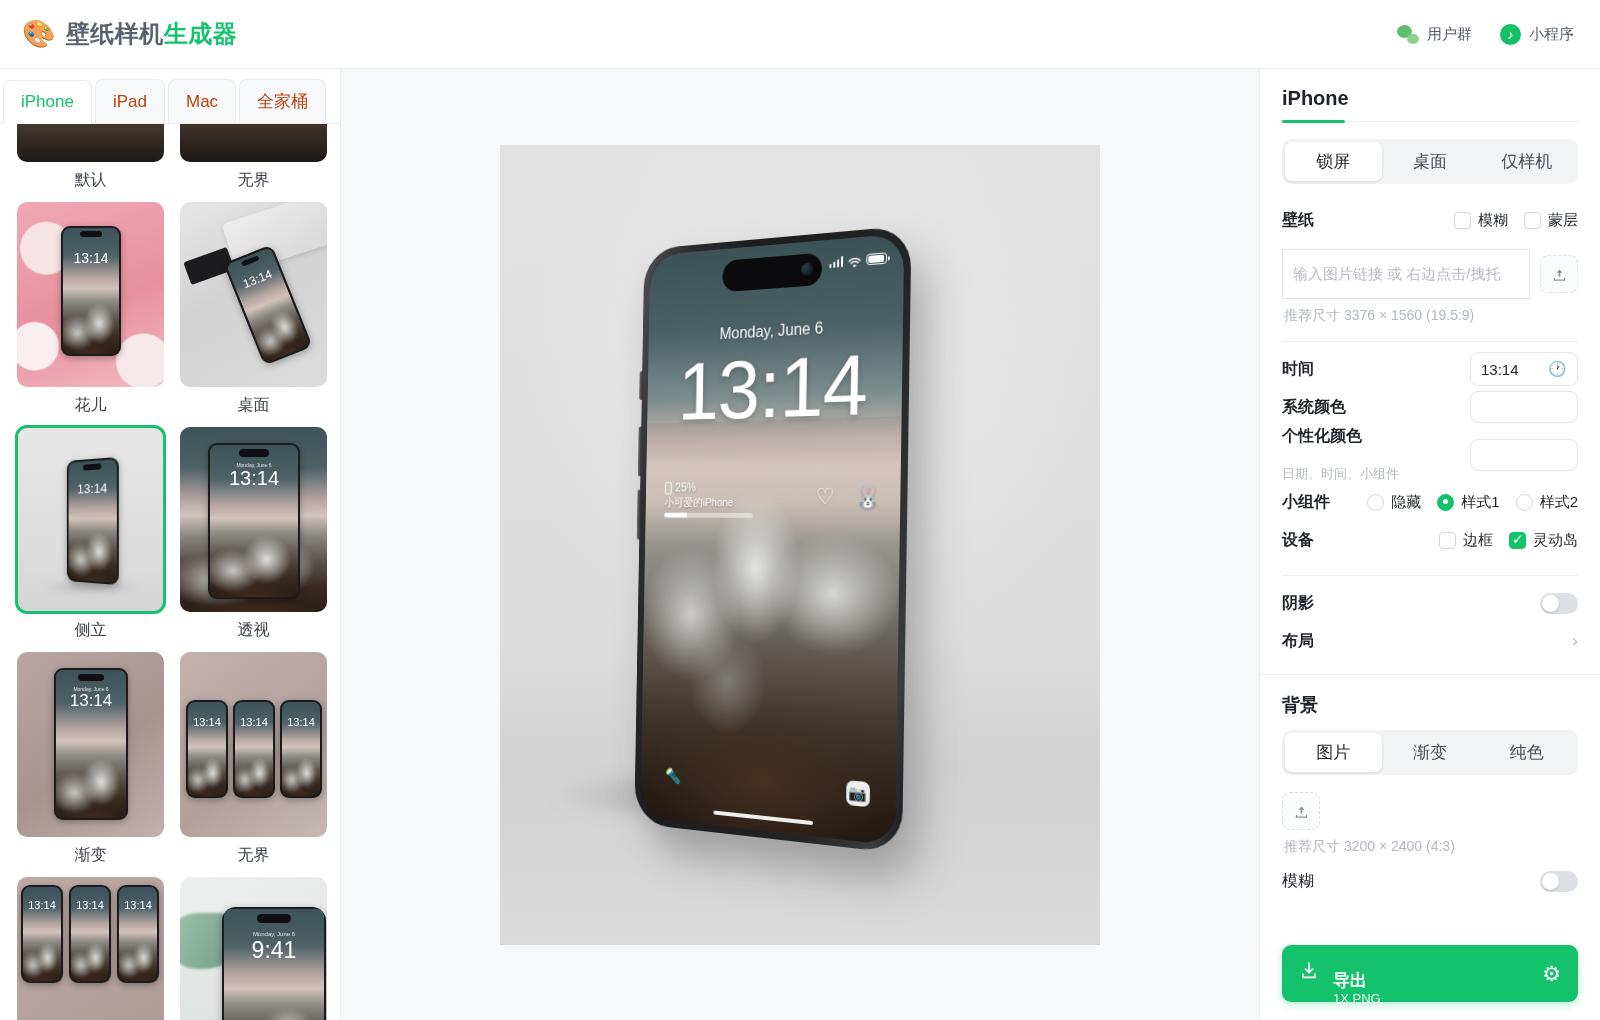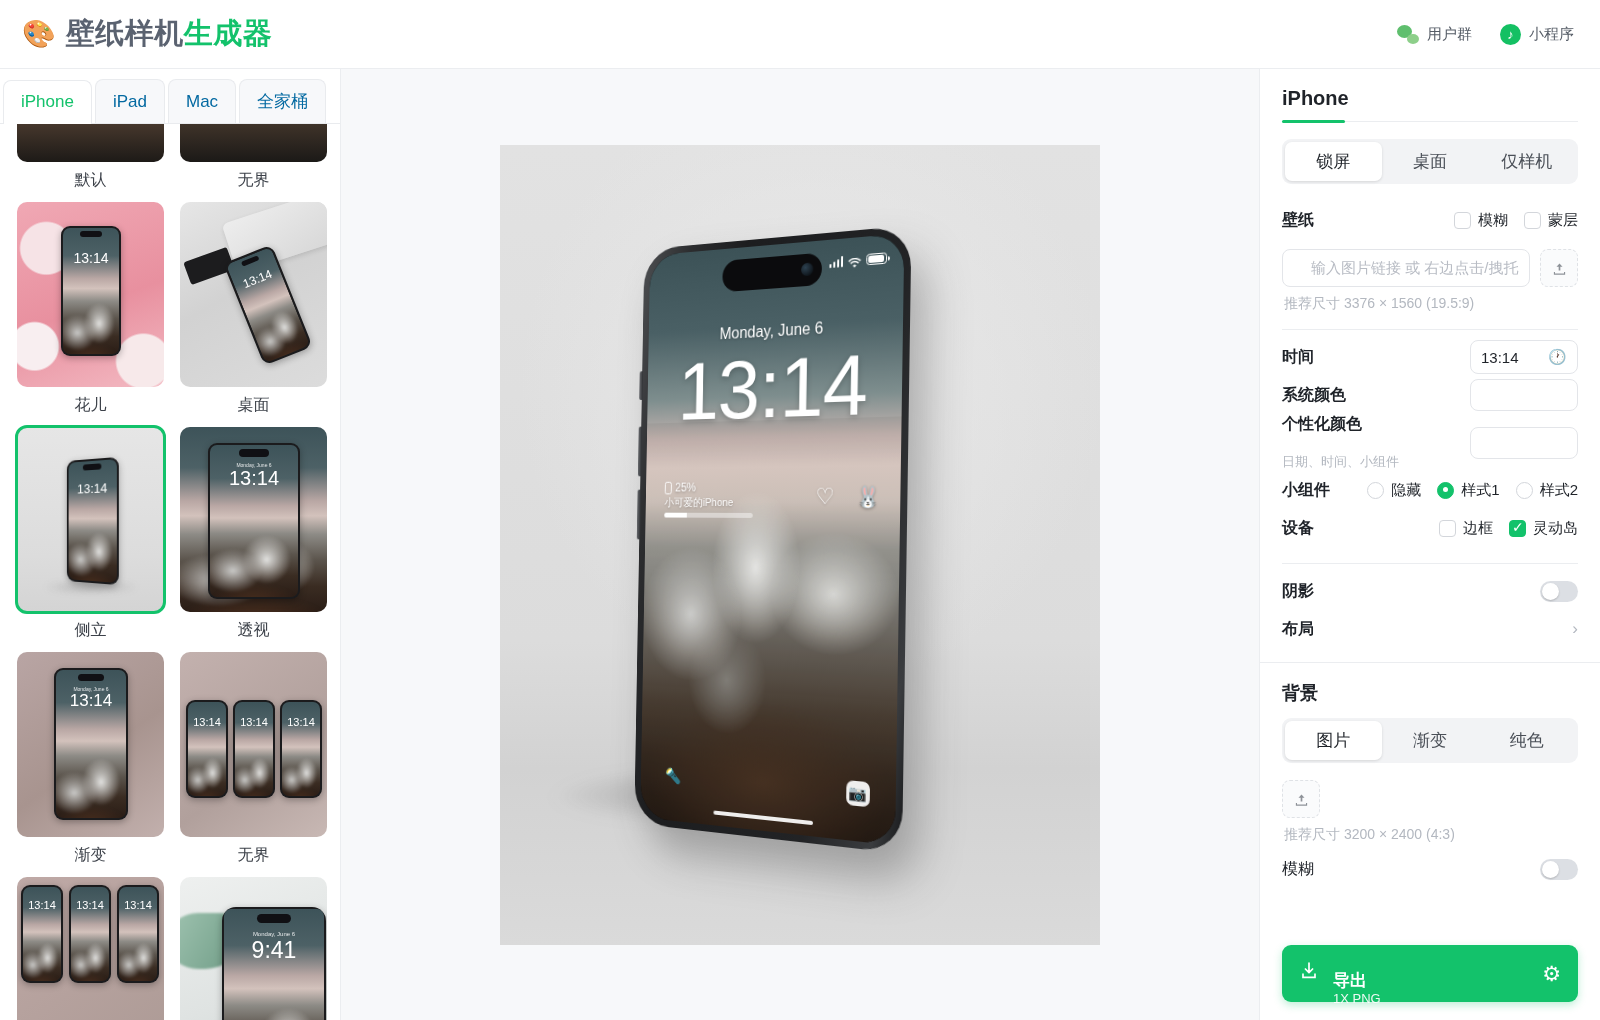--- a/index.html
+++ b/index.html
@@ -12,21 +12,21 @@
 
   
   .header {
     height: 69px; min-height: 69px; background: #fff;
     border-bottom: 1px solid #ebedf0;
     display: flex; align-items: center; justify-content: space-between;
     padding: 0 26px 0 22px;
   }
   .brand { display: flex; align-items: center; gap: 10px; }
   .brand-logo { font-size: 27px; line-height: 1; }
-  .brand-title { font-size: 29px; font-weight: bold; color: #5a6270; letter-spacing: .5px; }
+  .brand-title { font-size: 24px; font-weight: bold; color: #5a6270; letter-spacing: .5px; }
   .brand-title .accent { color: #13c26b; }
   .header-links { display: flex; align-items: center; gap: 28px; }
   .hlink { display: flex; align-items: center; gap: 8px; font-size: 15px; color: #555c66; cursor: pointer; }
   .wechat-ic { width: 22px; height: 19px; position: relative; display:inline-block; }
   .wechat-ic .b1 { position:absolute; width:15px; height:13px; border-radius:50%; background:#5fbf6e; left:0; top:0; }
   .wechat-ic .b2 { position:absolute; width:12px; height:10px; border-radius:50%; background:#8dcf8a; right:0; bottom:0; }
   .mp-ic { width: 21px; height: 21px; border-radius: 50%; background: #14c063; display:flex; align-items:center; justify-content:center; color:#fff; font-size: 13px; }
 
   
   .body { flex: 1; display: flex; min-height: 0; }
@@ -35,21 +35,21 @@
   .left {
     width: 341px; min-width: 341px; background: #fff;
     border-right: 1px solid #ebedf0; display: flex; flex-direction: column; min-height: 0;
   }
   .tabs {
     display: flex; align-items: flex-end; height: 55px; padding-left: 3px;
     border-bottom: 1px solid #e9ebee; background: #fff;
   }
   .tab {
     height: 44px; padding: 0 17px; display: flex; align-items: center; justify-content: center;
-    font-size: 17px; color: #0369a1; background: #f7f8fa;
+    font-size: 17px; color: #c2410c; background: #f7f8fa;
     border: 1px solid #e9ebee; border-bottom: none;
     border-radius: 8px 8px 0 0; margin-right: 3px; cursor: pointer; position: relative;
   }
   .tab.active { background: #fff; color: #13c26b; z-index: 2; margin-bottom: -1px; padding-bottom: 1px; }
 
   .thumbs {
     flex: 1; overflow: hidden; padding: 0 17px; position: relative;
     display: grid; grid-template-columns: 147px 147px; gap: 0 16px; align-content: start;
   }
   .thumb-cell { width: 147px; }
@@ -191,22 +191,22 @@
   .chk { display:flex; align-items:center; gap:7px; font-size:15px; color:#1f2329; cursor:pointer; }
   .box { width:17px; height:17px; border:1.5px solid #d3d6db; border-radius:4px; background:#fff; }
   .chk.on .box { background:#13c26b; border-color:#13c26b; position:relative; }
   .chk.on .box::after { content:"✓"; position:absolute; left:2px; top:-2px; color:#fff; font-size:14px; font-weight:bold; }
   .radio { display:flex; align-items:center; gap:7px; font-size:15px; color:#1f2329; cursor:pointer; }
   .rdot { width:17px; height:17px; border:1.5px solid #d3d6db; border-radius:50%; background:#fff; }
   .radio.on .rdot { border-color:#13c26b; background:#13c26b; position:relative; }
   .radio.on .rdot::after { content:""; position:absolute; left:4.5px; top:4.5px; width:5px; height:5px; border-radius:50%; background:#fff; }
   .inp-row { display:flex; align-items:center; gap:10px; margin-top: 10px; }
   .inp {
-    flex:1; height:38px; border:1px solid #e3e5e9; border-radius:8px; background:#fff;
-    display:flex; align-items:center; padding:0 28px; font-size:15px; color:#1f2329; overflow:hidden; white-space:nowrap;
+    flex:1; height:50px; border:1px solid #e3e5e9; border-radius:0; background:#fff;
+    display:flex; align-items:center; padding:0 10px; font-size:15px; color:#1f2329; overflow:hidden; white-space:nowrap;
   }
   .inp.ph { color:#b8bcc4; }
   .up-btn {
     width:38px; height:38px; border:1.5px dashed #dfe2e6; border-radius:8px; background:#fafbfc;
     display:flex; align-items:center; justify-content:center; color:#8d9298; font-size:16px; cursor:pointer;
   }
   .hint { font-size:14px; color:#b3b8c0; padding:8px 0 0 2px; }
   .divider { height:1px; background:#ebedf0; margin:16px 0 8px; }
   .small-inp {
     width:108px; height:34px; border:1px solid #e3e5e9; border-radius:8px; display:flex; align-items:center;

